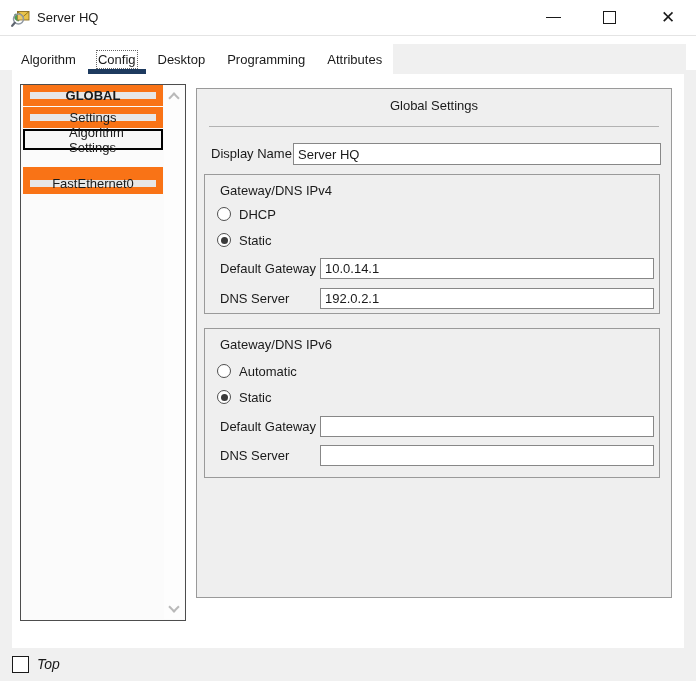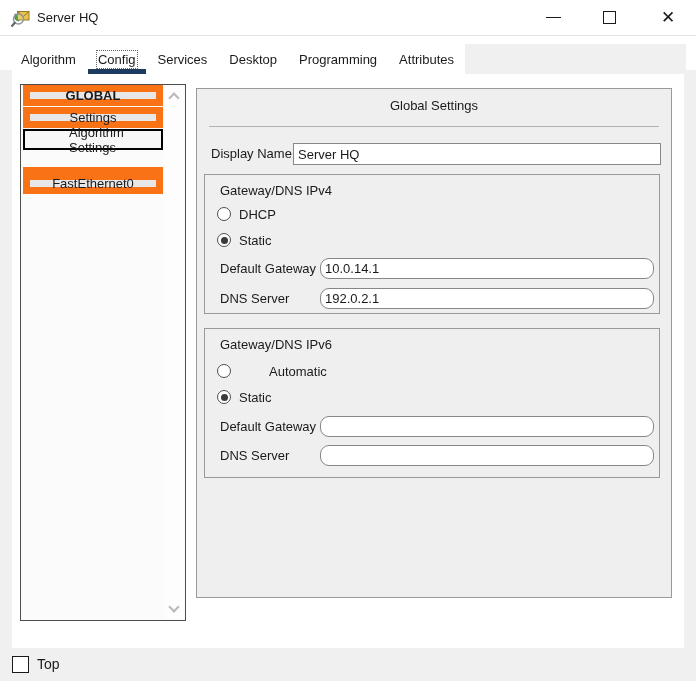--- a/index.html
+++ b/index.html
@@ -74,34 +74,34 @@
   .gb-ipv6 { top:239px; height:150px; }
   .gb-title { position:absolute; left:15px; top:8px; }
 
   .radio-row { position:absolute; left:12px; height:16px; display:flex; align-items:center; }
   .radio { width:14px; height:14px; border:1px solid #4f4f4f; border-radius:50%;
            background:#ffffff; margin-right:8px; position:relative; flex:none; }
   .radio.checked::after { content:""; position:absolute; left:2.5px; top:2.5px;
            width:7px; height:7px; border-radius:50%; background:#3a3a3a; }
 
   .field-label { position:absolute; left:15px; height:21px; line-height:21px; }
-  .field-input { position:absolute; left:115px; width:334px; height:21px;border-radius:9px; }
+  .field-input { position:absolute; left:115px; width:334px; height:21px; }
 
   
   .ipv4-r0 { top:31px; } .ipv4-r1 { top:57px; }
   .ipv4-f0l { top:83px; } .ipv4-f0i { top:83px; }
   .ipv4-f1l { top:113px; } .ipv4-f1i { top:113px; }
   
-  .ipv6-r0 { top:34px;gap:30px; } .ipv6-r1 { top:60px; }
+  .ipv6-r0 { top:34px; } .ipv6-r1 { top:60px; }
   .ipv6-f0l { top:87px; } .ipv6-f0i { top:87px; }
   .ipv6-f1l { top:116px; } .ipv6-f1i { top:116px; }
 
   
   .footer { position:absolute; left:0; top:648px; width:696px; height:33px;
-            background:#f0f0f0; }
+            background:#f0f0f0;font-style:italic; }
   .checkbox { position:absolute; left:12px; top:8px; width:17px; height:17px;
               background:#ffffff; border:1.5px solid #1a1a1a; }
   .footer-label { position:absolute; left:37px; top:0; height:33px; line-height:33px;
                   font-size:14px; }
 </style>
 </head>
 <body>
 
 <div class="titlebar">
   <svg class="app-icon" viewBox="0 0 21 21">
@@ -125,23 +125,20 @@
 
 <div class="tabbar">
   <div class="tab">
     <span class="tab-label">Algorithm</span>
   </div>
   <div class="tab selected">
     <span class="tab-label">Config</span>
     <span class="tab-underline"></span>
   </div>
   <div class="tab">
-    <span class="tab-label">Services</span>
-  </div>
-  <div class="tab">
     <span class="tab-label">Desktop</span>
   </div>
   <div class="tab">
     <span class="tab-label">Programming</span>
   </div>
   <div class="tab">
     <span class="tab-label">Attributes</span>
   </div>
 </div>
 

